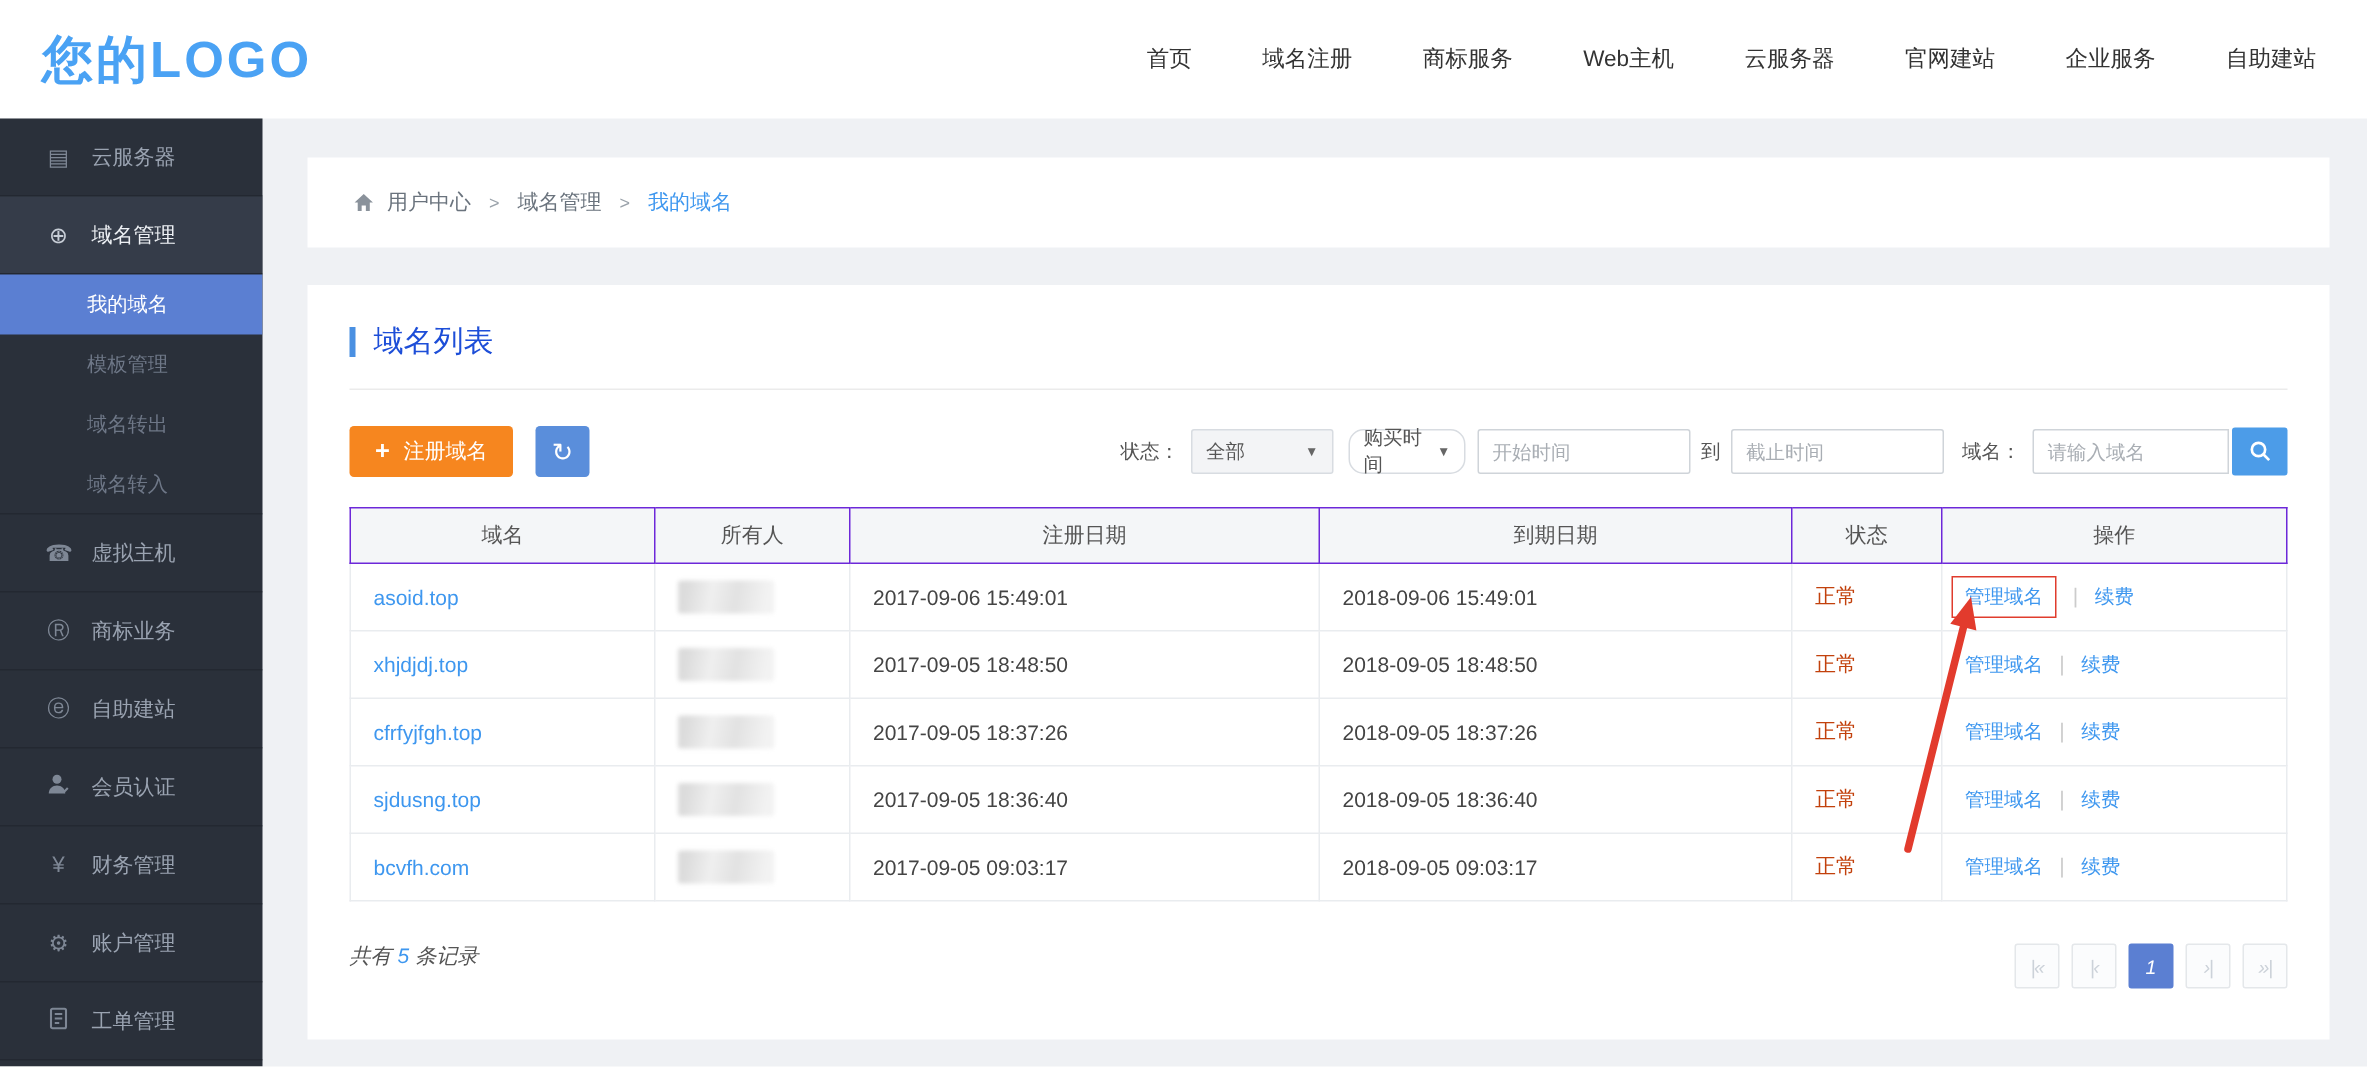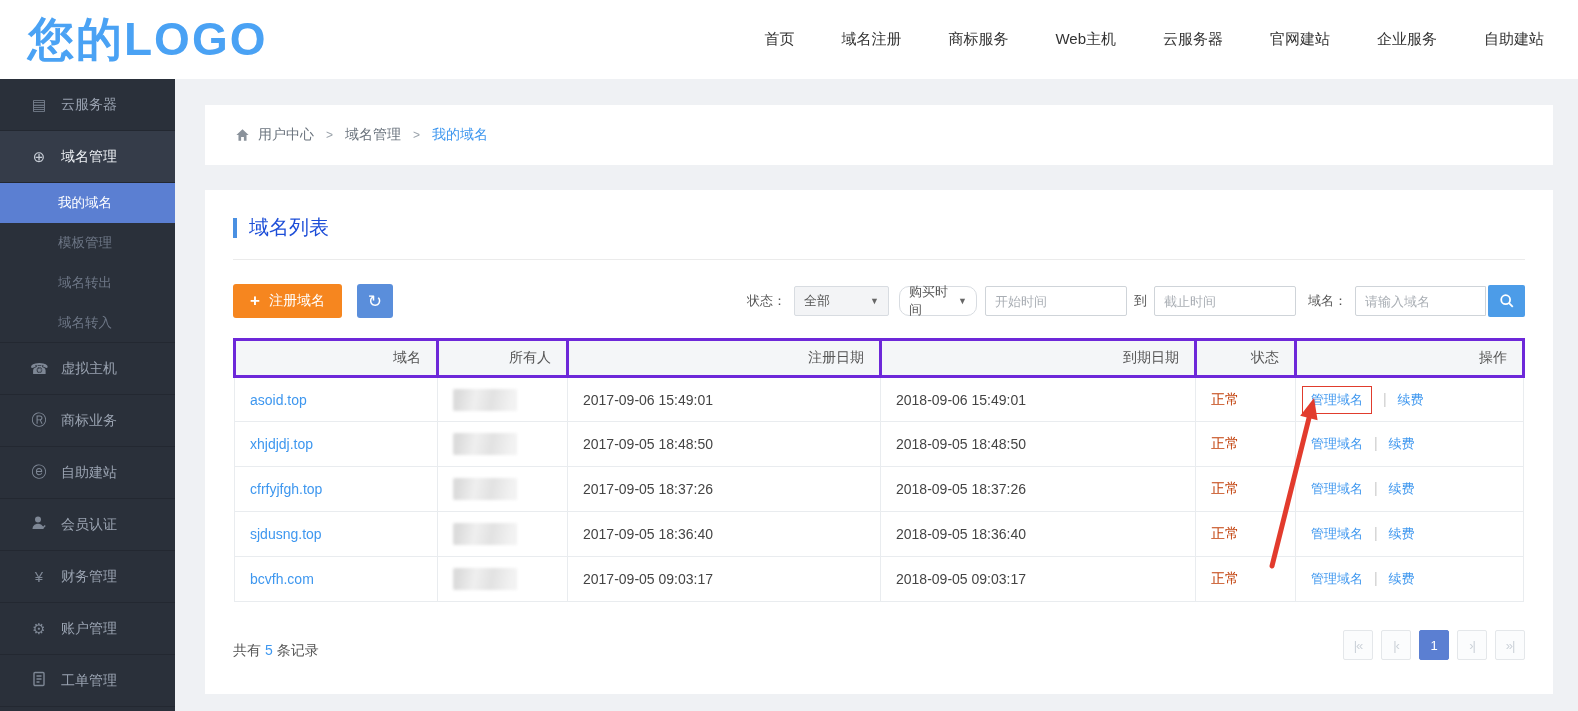--- a/index.html
+++ b/index.html
@@ -2,21 +2,21 @@
 <html><head>
 <meta charset="utf-8">
 <style>
   * { margin:0; padding:0; box-sizing:border-box; }
   html,body { width:1578px; height:711px; }
   body { font-family:"Liberation Sans","DejaVu Sans",sans-serif; background:#eff1f4; }
   .page { position:relative; width:1578px; height:711px; overflow:hidden; }
 
   
   .topbar { height:79px; background:#ffffff; display:flex; align-items:center; padding:0 34px 0 28px; }
-  .logo { font-size:46px; font-weight:800; color:#4aa2f4; letter-spacing:2px; }
+  .logo { font-size:34px; font-weight:800; color:#4aa2f4; letter-spacing:2px; }
   .topnav { margin-left:auto; display:flex; gap:47px; }
   .topnav .nav-item { font-size:15px; color:#333; cursor:pointer; white-space:nowrap; }
 
   
   .body-row { display:flex; height:632px; }
 
   
   .sidebar { width:175px; background:#2a303a; flex-shrink:0; overflow:hidden; }
   .side-item { height:52px; display:flex; align-items:center; padding-left:30px;
                color:#9aa3b1; font-size:14px; border-bottom:1px solid #232831; cursor:pointer; }
@@ -65,36 +65,36 @@
   .txt-input::placeholder { color:#a9aeb4; }
   .to-label { margin:0 7px; }
   .domain-label { margin:0 8px 0 12px; white-space:nowrap; }
   .input-domain { width:131px; border-radius:2px 0 0 2px; }
   .btn-search { height:32px; width:37px; background:#4c9ce8; border:none; border-radius:2px; margin-left:2px;
                 cursor:pointer; display:flex; align-items:center; justify-content:center; }
   .btn-search svg { width:16px; height:16px; stroke:#fff; fill:none; stroke-width:2; }
 
   
   table.domains { width:100%; border-collapse:collapse; margin-top:20px; font-size:14px; }
-  table.domains th { background:#f4f6f8; height:37px; text-align:right; padding:0 15px;
-                     font-weight:normal; color:#555; border:3px solid #6d28d9; }
+  table.domains th { background:#f4f6f8; height:37px; text-align:center; padding:0 15px;
+                     font-weight:normal; color:#555; border:1px solid #6d28d9; }
   table.domains td { height:45px; padding:0 15px; border:1px solid #e9ecef; color:#444; }
   .col-domain { width:203px; } .col-owner { width:130px; } .col-reg { width:313px; }
   .col-exp { width:315px; } .col-status { width:100px; }
   a.domain-link { color:#3e97ef; text-decoration:none; cursor:pointer;margin-top:16px; }
   .owner-blur { width:64px; height:22px; border-radius:2px;
                 background:linear-gradient(100deg,#dcdcdc 10%,#efefef 35%,#e2e2e2 60%,#f2f2f2 90%);
                 filter:blur(1.5px); }
   .status-ok { color:#c2410c; }
   .action-link { color:#3e97ef; text-decoration:none; font-size:13px; cursor:pointer; }
   .action-sep { color:#ccc; margin:0 7px; }
   .manage-annotated { display:inline-block; border:1px solid #e03c2d; padding:4px 8px; margin:-5px 0 -5px -9px; }
 
   
-  .table-footer { margin-top:28px; display:flex; align-items:flex-end; }
+  .table-footer { margin-top:28px; display:flex; align-items:flex-start;font-style:italic; }
   .record-count { font-size:14px; color:#555; }
   .record-count .num { color:#3e97ef; margin:0 4px; }
   .pagination { margin-left:auto; display:flex; gap:8px; }
   .page-btn { width:30px; height:30px; border:1px solid #e4e7ea; background:#fbfcfd; color:#ccd2d9;
               font-size:13px; display:flex; align-items:center; justify-content:center; cursor:pointer;
               border-radius:2px; letter-spacing:-1px; }
   .page-btn.active { background:#5b7fd2; border-color:#5b7fd2; color:#fff; letter-spacing:0; }
 
   
   .arrow-annotation { position:absolute; left:1248px; top:396px; width:90px; height:180px;

